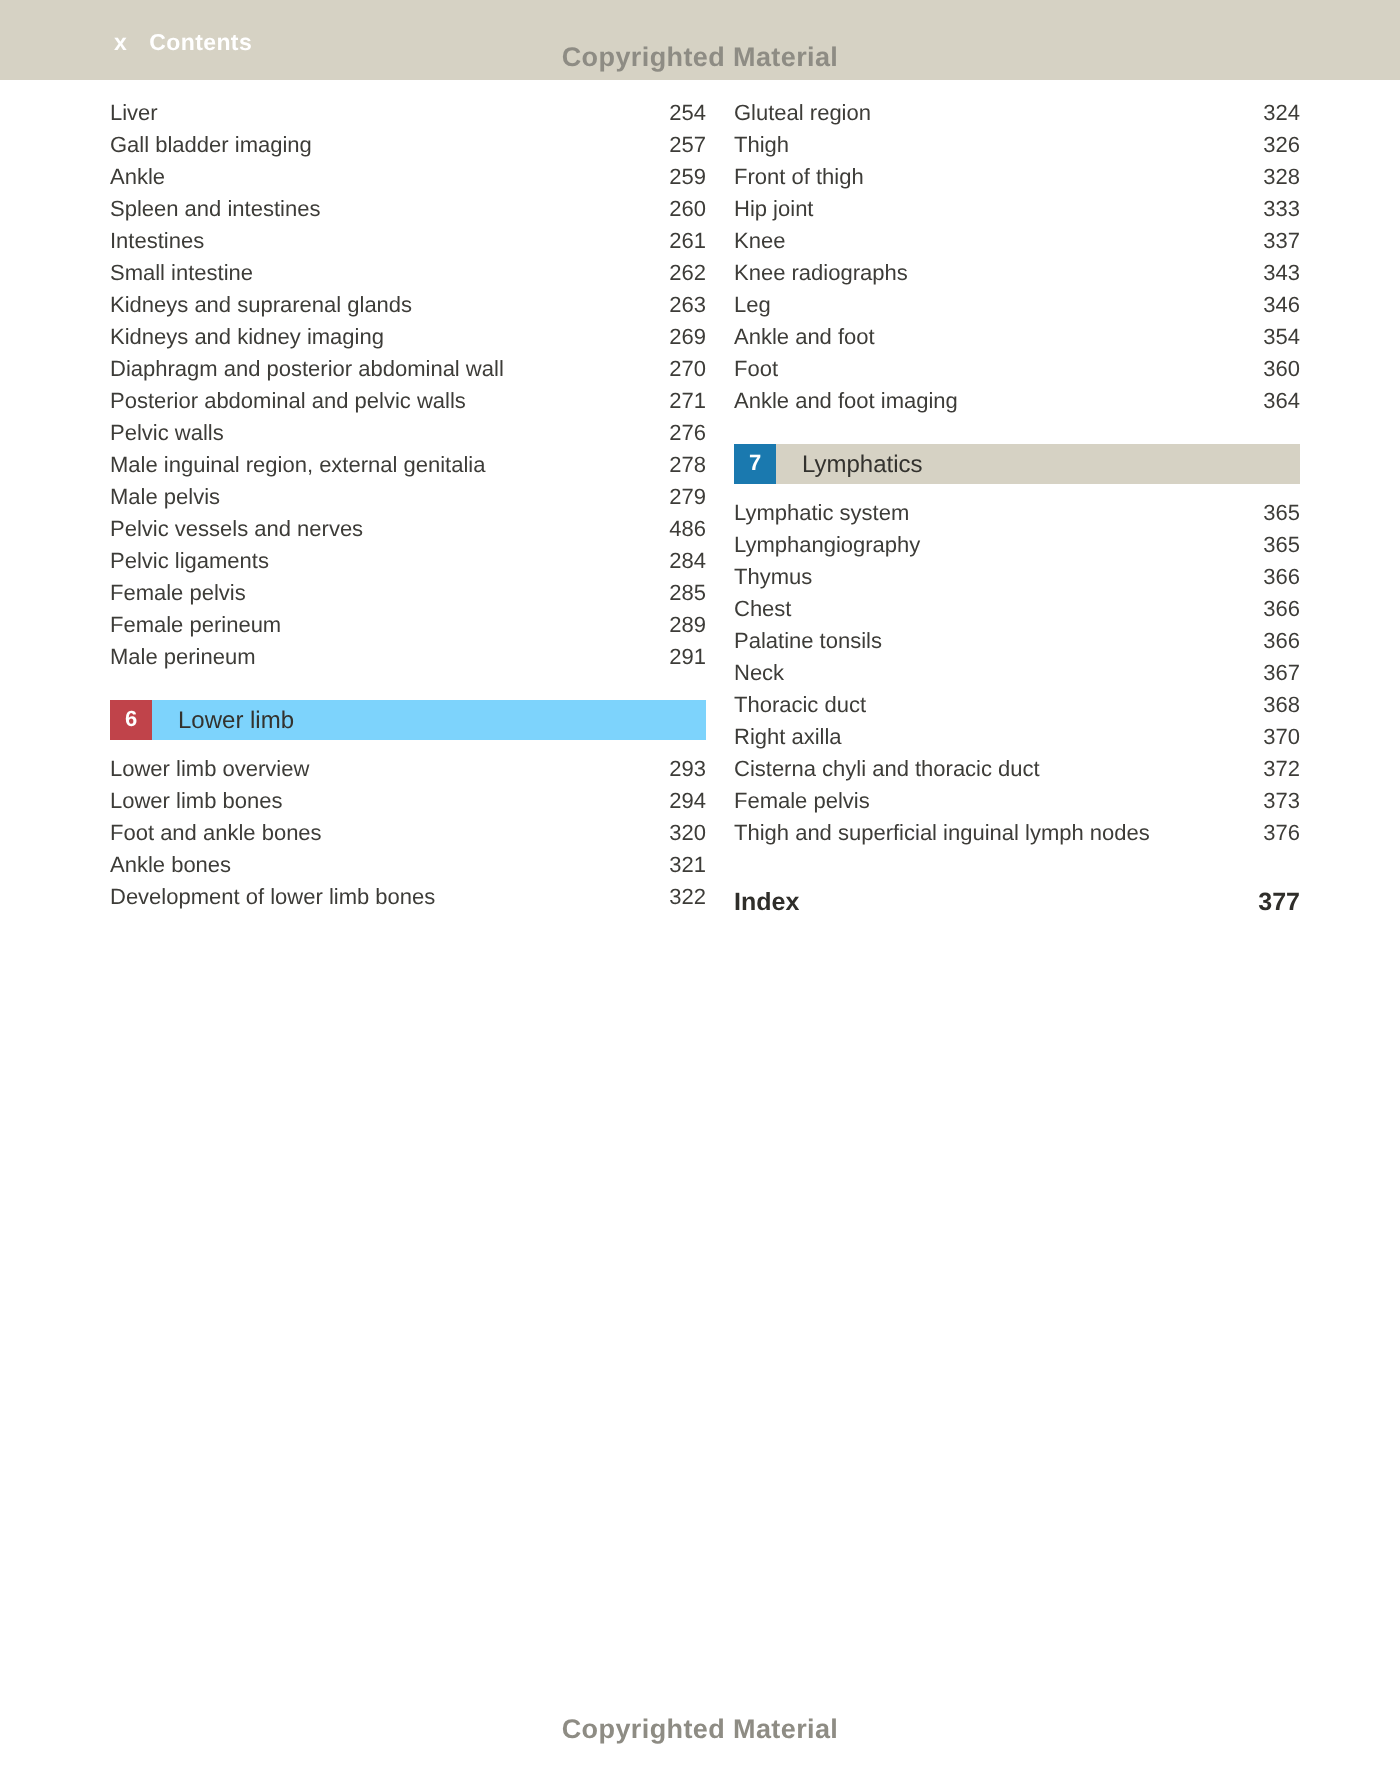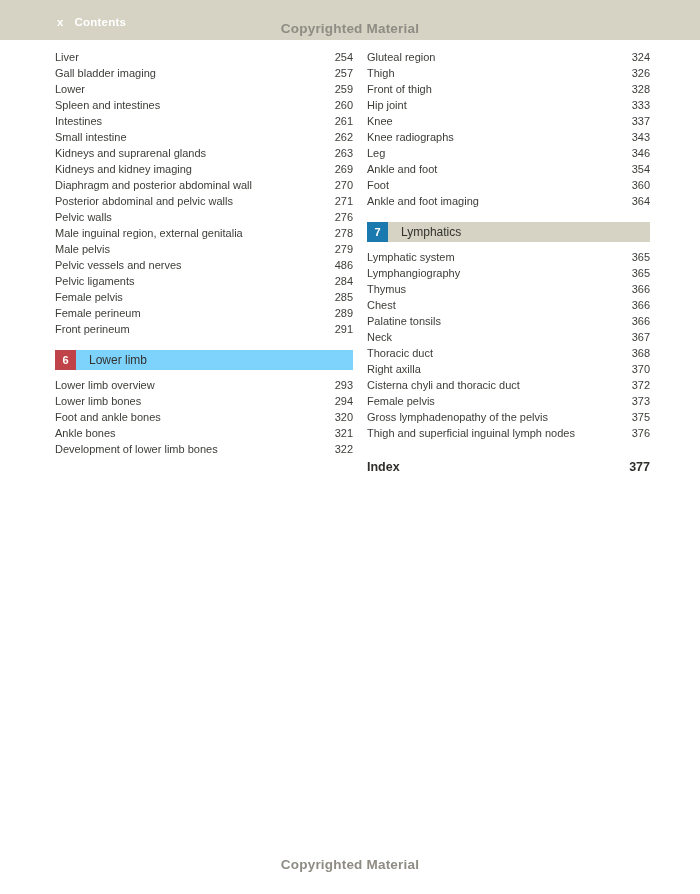--- a/index.html
+++ b/index.html
@@ -91,21 +91,21 @@
     <div>
         <div class="toc-row">
           <span class="toc-title">Liver</span>
           <span class="toc-page">254</span>
         </div>
         <div class="toc-row">
           <span class="toc-title">Gall bladder imaging</span>
           <span class="toc-page">257</span>
         </div>
         <div class="toc-row">
-          <span class="toc-title">Lower</span>
+          <span class="toc-title">Ankle</span>
           <span class="toc-page">259</span>
         </div>
         <div class="toc-row">
           <span class="toc-title">Spleen and intestines</span>
           <span class="toc-page">260</span>
         </div>
         <div class="toc-row">
           <span class="toc-title">Intestines</span>
           <span class="toc-page">261</span>
         </div>
@@ -151,21 +151,21 @@
         </div>
         <div class="toc-row">
           <span class="toc-title">Female pelvis</span>
           <span class="toc-page">285</span>
         </div>
         <div class="toc-row">
           <span class="toc-title">Female perineum</span>
           <span class="toc-page">289</span>
         </div>
         <div class="toc-row">
-          <span class="toc-title">Front perineum</span>
+          <span class="toc-title">Male perineum</span>
           <span class="toc-page">291</span>
         </div>
       </div>
 
     <div class="section-header">
       <span class="badge badge-red" style="background: rgb(192, 67, 74);">6</span>
       <span class="section-label-bar" style="background: #7dd3fc;">Lower limb</span>
     </div>
 
     <div>
@@ -274,24 +274,20 @@
           <span class="toc-title">Right axilla</span>
           <span class="toc-page">370</span>
         </div>
         <div class="toc-row">
           <span class="toc-title">Cisterna chyli and thoracic duct</span>
           <span class="toc-page">372</span>
         </div>
         <div class="toc-row">
           <span class="toc-title">Female pelvis</span>
           <span class="toc-page">373</span>
-        </div>
-        <div class="toc-row">
-          <span class="toc-title">Gross lymphadenopathy of the pelvis</span>
-          <span class="toc-page">375</span>
         </div>
         <div class="toc-row">
           <span class="toc-title">Thigh and superficial inguinal lymph nodes</span>
           <span class="toc-page">376</span>
         </div>
       </div>
 
     <div class="index-row">
       <span>Index</span>
       <span>377</span>

